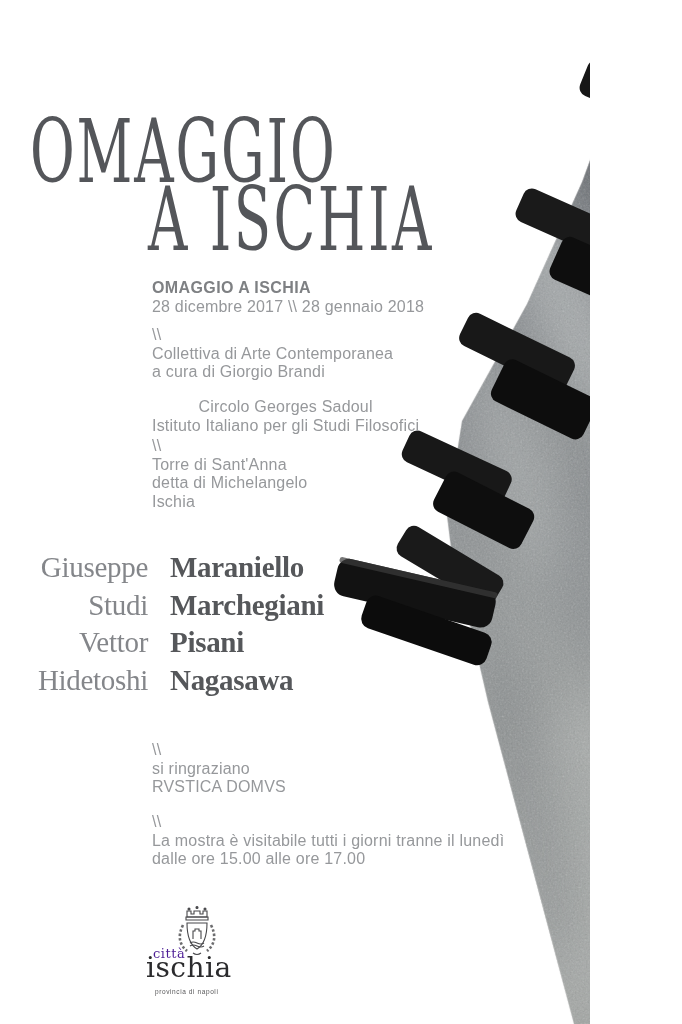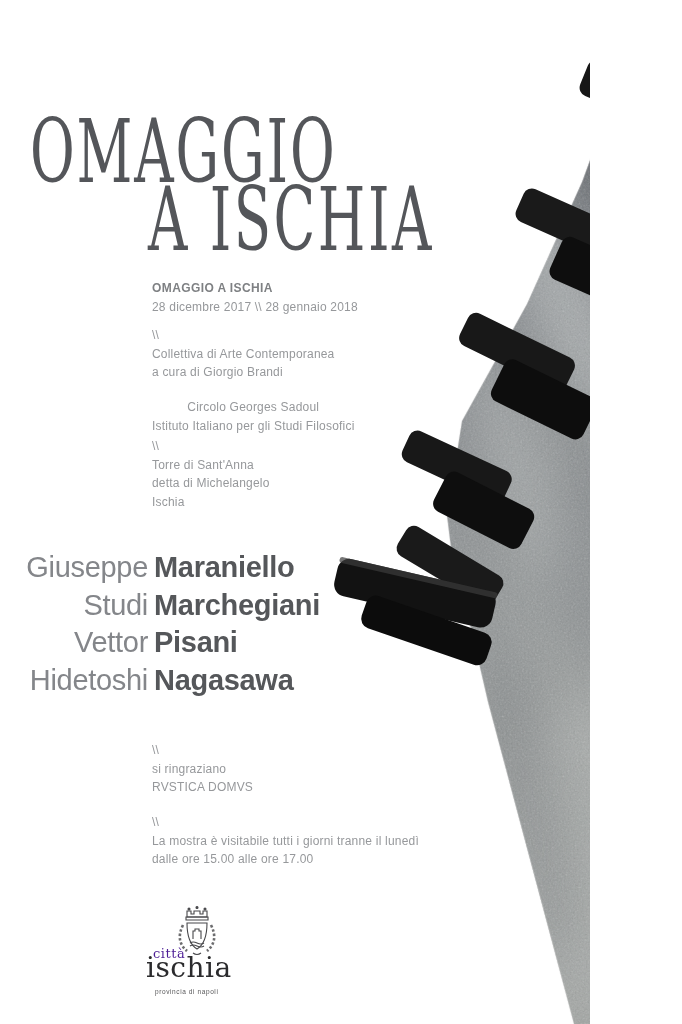--- a/index.html
+++ b/index.html
@@ -13,34 +13,34 @@
   .title-line{
     position:absolute;color:#54565a;font-family:"DejaVu Serif",serif;
     font-size:88px;line-height:88px;font-weight:400;white-space:nowrap;
     transform:scaleX(0.62);transform-origin:left top;
   }
   .title-l1{left:30px;top:108px;letter-spacing:3px;}
   .title-l2{left:148px;top:176px;letter-spacing:4px;}
   
   .tblock{
     position:absolute;left:152px;color:#96989b;
-    font-size:12px;line-height:18.5px;letter-spacing:0.2px;white-space:nowrap;
+    font-size:16px;line-height:18.5px;letter-spacing:0.2px;white-space:nowrap;
   }
   .tblock .bold{font-weight:700;color:#7e8083;letter-spacing:0.4px;}
   .b-event{top:279px;}
   .b-curation{top:326px;}
   .b-organizers{top:398px;text-align:center;}
   .b-venue{top:437px;}
   .b-thanks{top:741px;}
   .b-hours{top:813px;}
   
-  .artists{position:absolute;left:0;top:549px;width:420px;}
+  .artists{position:absolute;left:0;top:549px;width:420px;font-family:Liberation Serif, serif;}
   .artist-row{display:flex;font-size:29px;line-height:37.5px;letter-spacing:-0.3px;white-space:nowrap;}
   .artist-first{flex:0 0 148px;text-align:right;color:#84868a;font-weight:400;}
-  .artist-last{margin-left:6px;color:#55575a;font-weight:700;}
+  .artist-last{margin-left:22px;color:#55575a;font-weight:700;}
   
   .crest{position:absolute;left:157px;top:903px;}
   .logo-citta{position:absolute;left:153px;top:946px;font-family:"DejaVu Serif",serif;
     font-size:13px;color:#4c1d95;letter-spacing:0.5px;}
   .logo-ischia{position:absolute;left:146px;top:953px;font-family:"DejaVu Serif",serif;
     font-size:28px;line-height:30px;color:#2b2b2d;letter-spacing:0.5px;}
   .logo-prov{position:absolute;left:155px;top:988px;font-size:6.5px;color:#565658;letter-spacing:0.6px;}
 </style>
 </head>
 <body>

